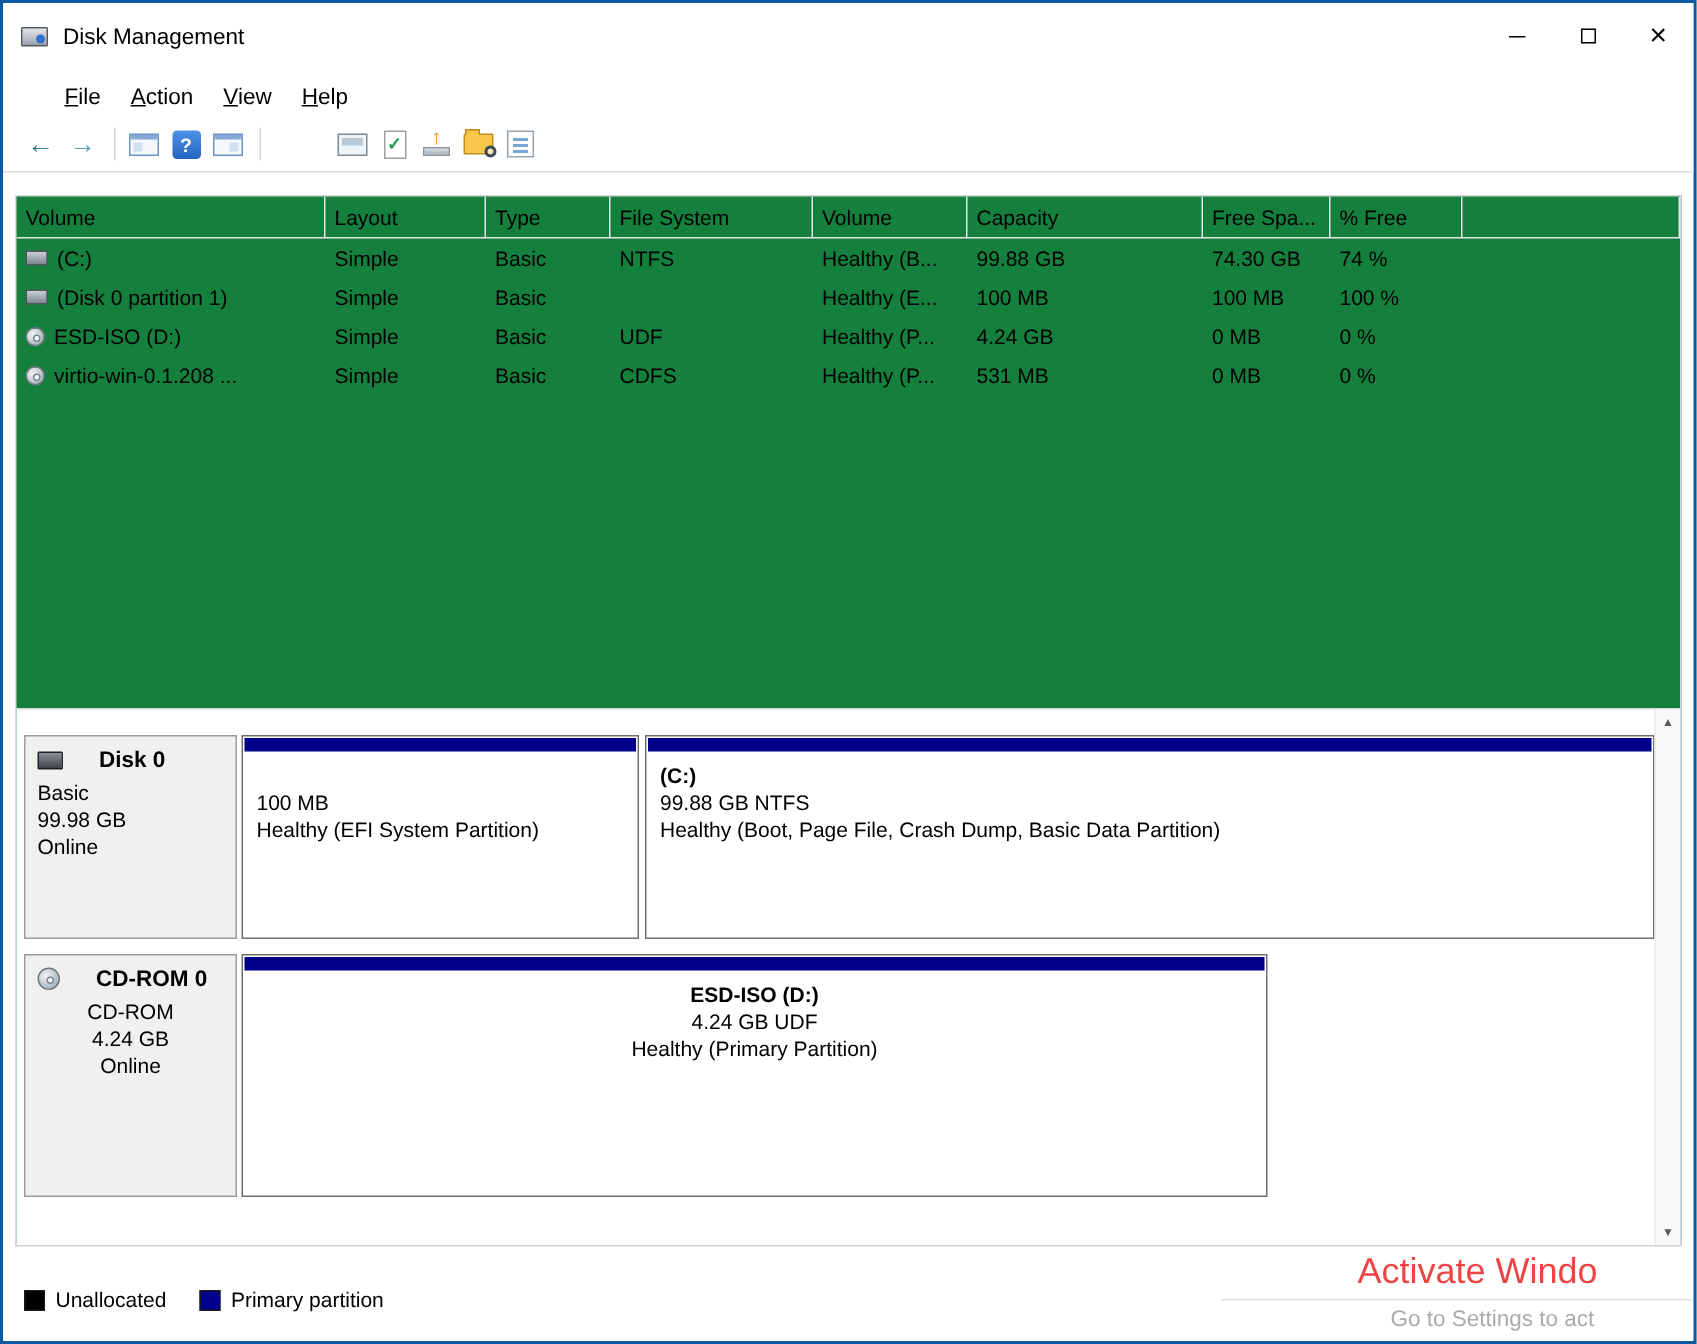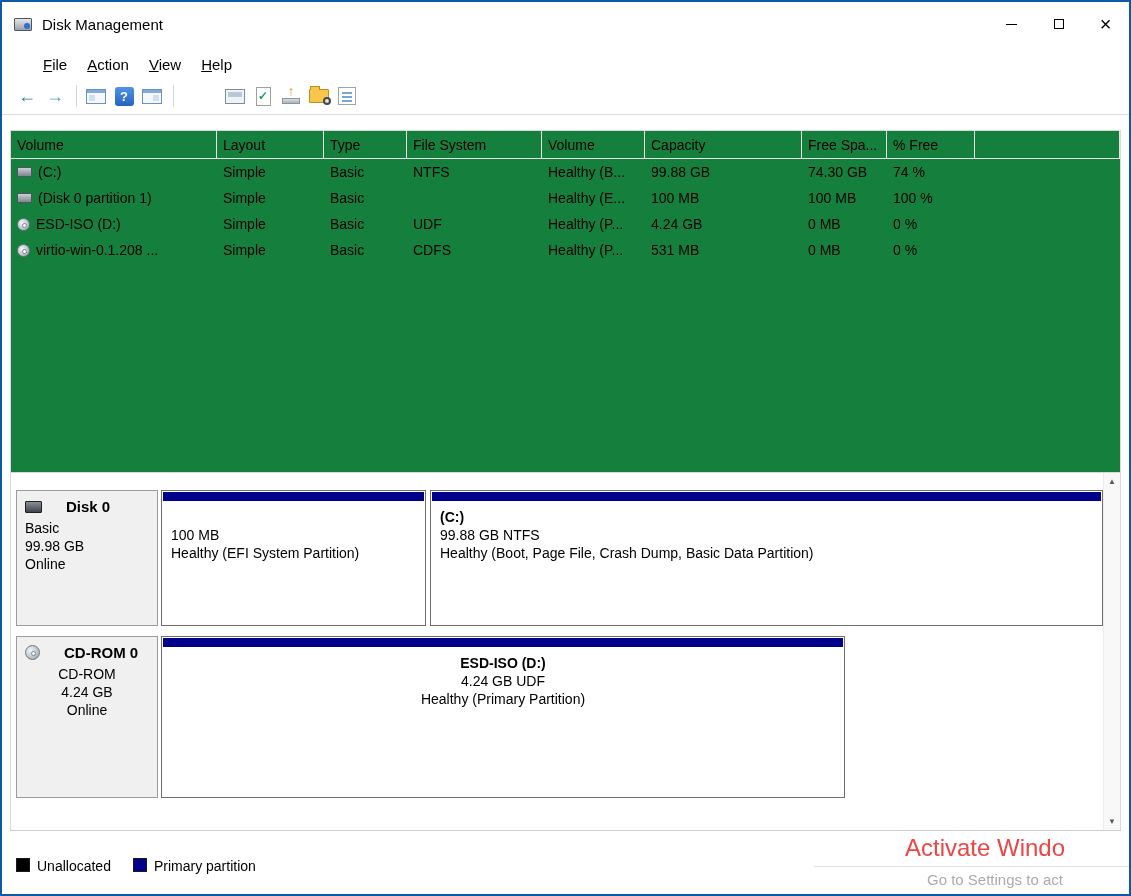--- a/index.html
+++ b/index.html
@@ -72,21 +72,21 @@
   .partition { position: absolute; top: 0; bottom: 0; border: 1px solid #6e6e6e; background: #fff; }
   .pstrip { height: 9px; margin: 1px 1px 0 1px; background: #00008B; }
   .pbody { padding: 7px 9px 0 9px; font-size: 14px; line-height: 18px; }
   .ptitle { font-weight: bold; min-height: 18px; }
   
   .vscroll { position: absolute; top: 0; right: 0; bottom: 0; width: 17px; background: #f8f8f8; border-left: 1px solid #ececec; }
   .scroll-btn { position: absolute; left: 0; right: 0; height: 17px; display: flex; align-items: center; justify-content: center; font-size: 8px; color: #5a5a5a; background: #f8f8f8; }
   .scroll-up { top: 0; } .scroll-down { bottom: 0; }
   
   .legendbar { position: absolute; top: 828px; left: 8px; width: 1111px; height: 26px; display: flex; align-items: center; gap: 10px; padding-left: 6px; border-top: 1px solid #cfcfcf; background: #fff; }
-  .legend-item { display: flex; align-items: flex-start; gap: 7px; margin-right: 12px; margin-top: 44px; }
+  .legend-item { display: flex; align-items: flex-end; gap: 7px; margin-right: 12px; margin-top: 44px; }
   .swatch { width: 14px; height: 14px; border: 1px solid #1a1a1a; }
   .sw-black { background: #000000; }
   .sw-navy { background: #00008B; }
   
   .bottom-divider { position: absolute; left: 812px; right: 0; top: 864px; height: 1px; background: #e0e0e0; }
   .wm1 { position: absolute; left: 903px; top: 832px; font-size: 24px; color: #ef4444; white-space: nowrap; }
   .wm2 { position: absolute; left: 925px; top: 869px; font-size: 15px; color: #ababab; white-space: nowrap; text-align: center; }
 </style>
 </head>
 <body>

